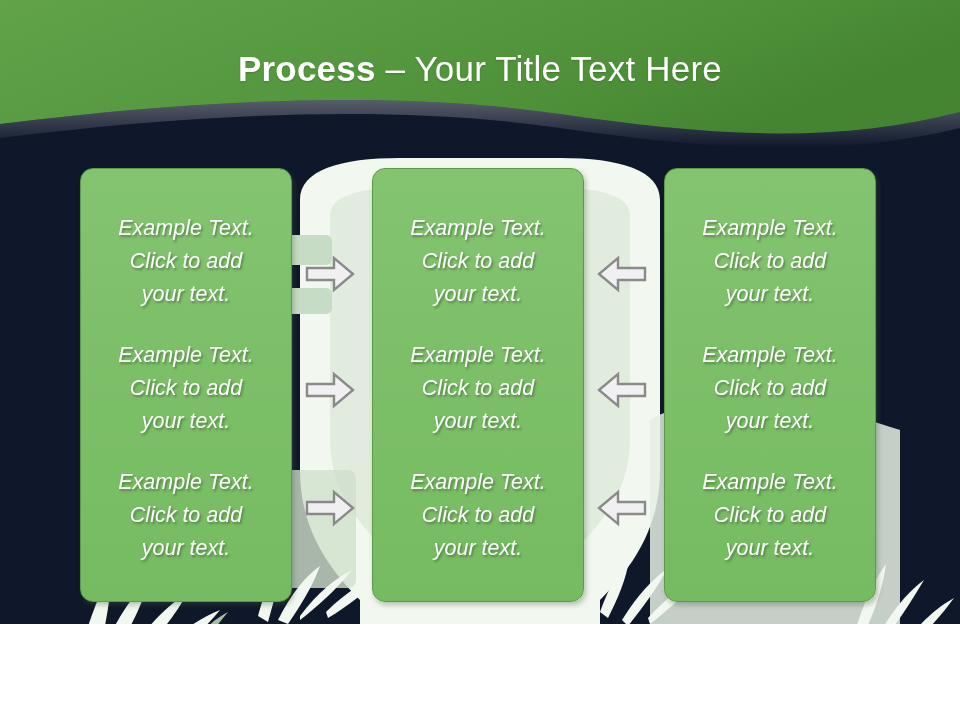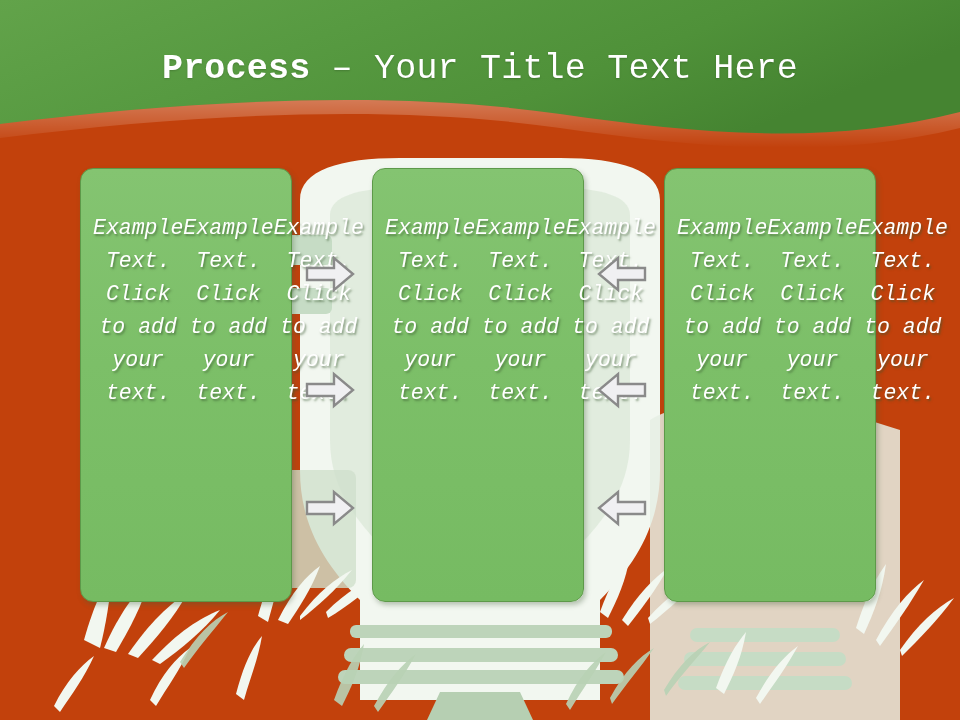--- a/index.html
+++ b/index.html
@@ -3,24 +3,24 @@
 <meta charset="utf-8">
 <style>
   html, body {
     margin: 0;
     padding: 0;
     background: #ffffff;
   }
   #slide {
     position: relative;
     width: 960px;
-    height: 720px;
+    height: 624px;
     overflow: hidden;
-    background: #c2410c;
-    font-family: Liberation Mono, monospace;
+    background: #0f172a;
+    font-family: Liberation Sans, sans-serif;
     user-select: none;
   }
 
   
   #bg-art {
     position: absolute;
     inset: 0;
     width: 960px;
     height: 720px;
     pointer-events: none;
@@ -55,21 +55,21 @@
     position: absolute;
     top: 168px;
     width: 212px;
     height: 434px;
     box-sizing: border-box;
     border: 1.6px solid #5d9949;
     border-radius: 13px;
     background: linear-gradient(to bottom, #84c471 0%, #7cbf68 45%, #76bb62 100%);
     box-shadow: 2px 3px 5px rgba(70,95,60,0.35);
     display: flex;
-    flex-direction: row;
+    flex-direction: column;
     justify-content: space-between;
     padding: 43px 12px 36px 12px;
   }
   #card-1 { left: 80px;  }
   #card-2 { left: 372px; }
   #card-3 { left: 664px; }
 
   .card-text {
     text-align: center;
     font-style: italic;

